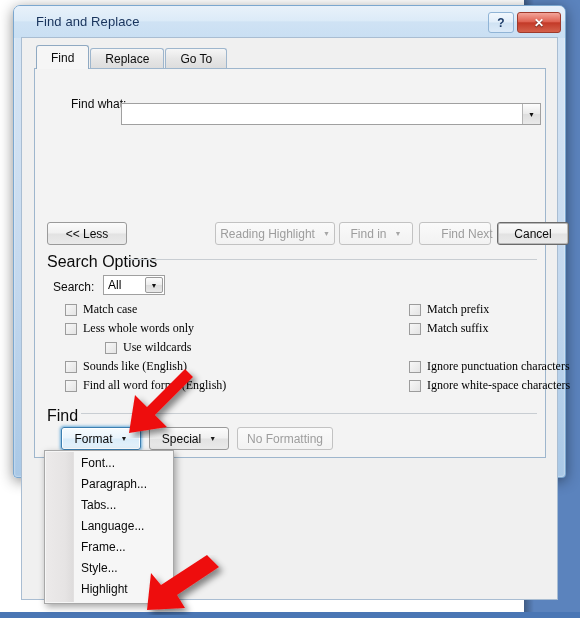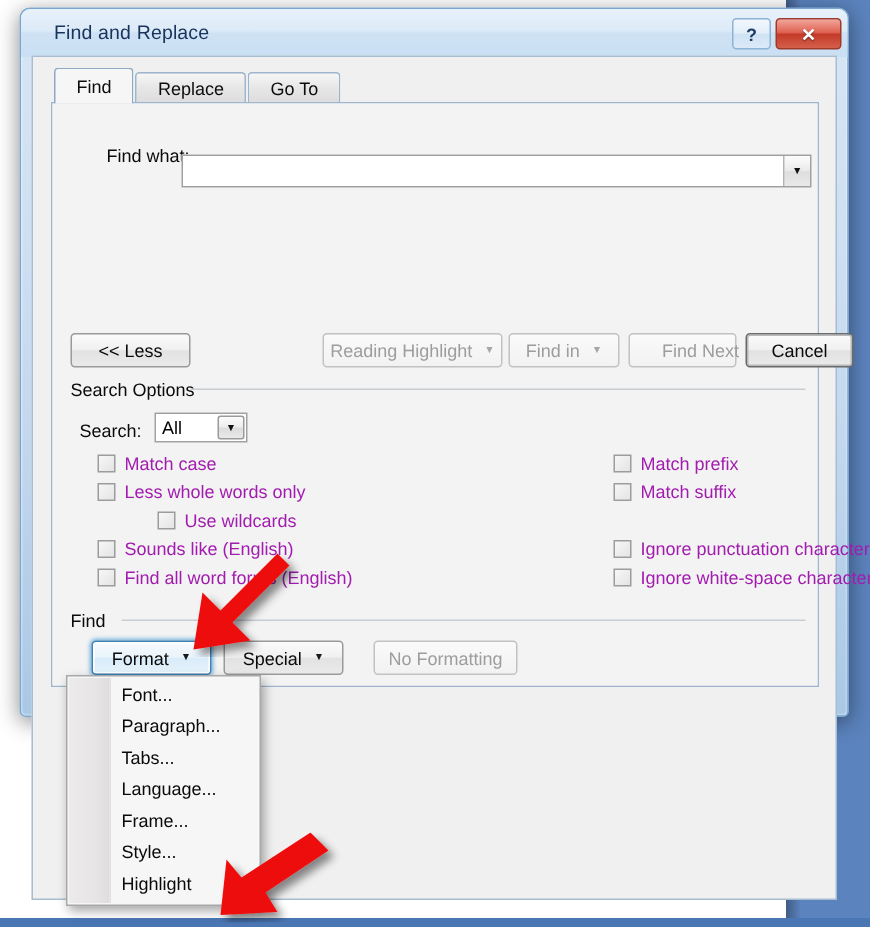--- a/index.html
+++ b/index.html
@@ -229,39 +229,40 @@
   .btn .split-caret {
     margin-left: 8px;
     font-size: 7px;
     color: #1a1a1a;
   }
   .btn.disabled .split-caret { color: #a6a6a6; }
 
   
   .group-label {
     position: absolute;
-    font-size: 12px;
+    font-size: 16px;
     color: #0a0a0a;
     background: transparent;
     padding-right: 5px;
   }
   .group-line {
     position: absolute;
     height: 1px;
     background: #c8cdd2;
   }
 
   
   .cb-row {
     position: absolute;
     display: flex;
     align-items: center;
     font-size: 12px;
-    color: #a21caf;
+    color: #000000;
     white-space: nowrap;
+    font-family: Liberation Serif, serif;
   }
   .cbox {
     width: 12px;
     height: 12px;
     border: 1px solid #9c9c9c;
     background: linear-gradient(135deg, #f7f7f7 0%, #e4e4e4 100%);
     box-sizing: border-box;
     margin-right: 6px;
     flex: none;
   }
@@ -439,21 +440,21 @@
         <div class="btn focused" style="left:26px; top:358px; width:80px; height:23px;">
           <span>Format</span>
           <span class="split-caret">▼</span>
         </div>
 
         <div class="btn" style="left:114px; top:358px; width:80px; height:23px;">
           <span>Special</span>
           <span class="split-caret">▼</span>
         </div>
 
-        <div class="btn disabled" style="left:202px; top:358px; width:96px; height:23px;margin-left:12px;">No Formatting</div>
+        <div class="btn disabled" style="left:202px; top:358px; width:96px; height:23px;">No Formatting</div>
       </div>
     </div>
   </div>
 
   <div class="menu">
     <div class="menu-gutter"></div>
     <div class="menu-item">Font...</div>
     <div class="menu-item">Paragraph...</div>
     <div class="menu-item">Tabs...</div>
     <div class="menu-item">Language...</div>

